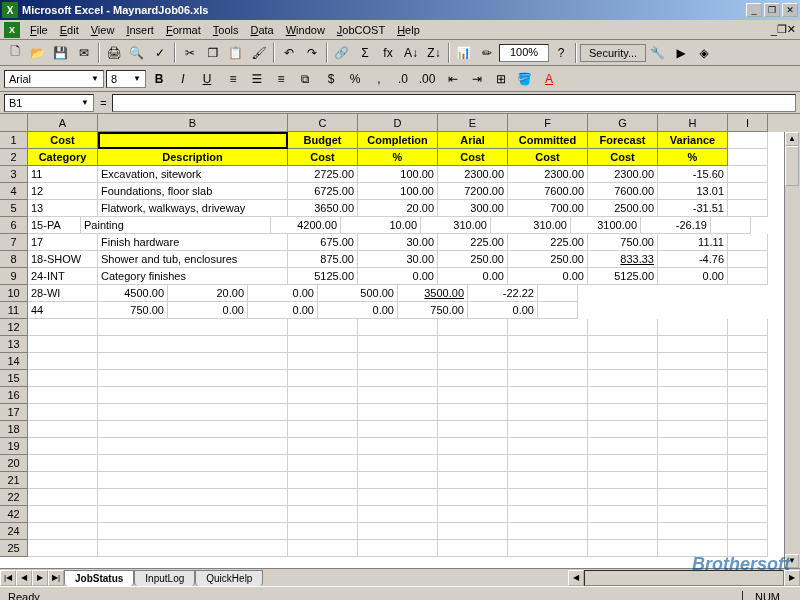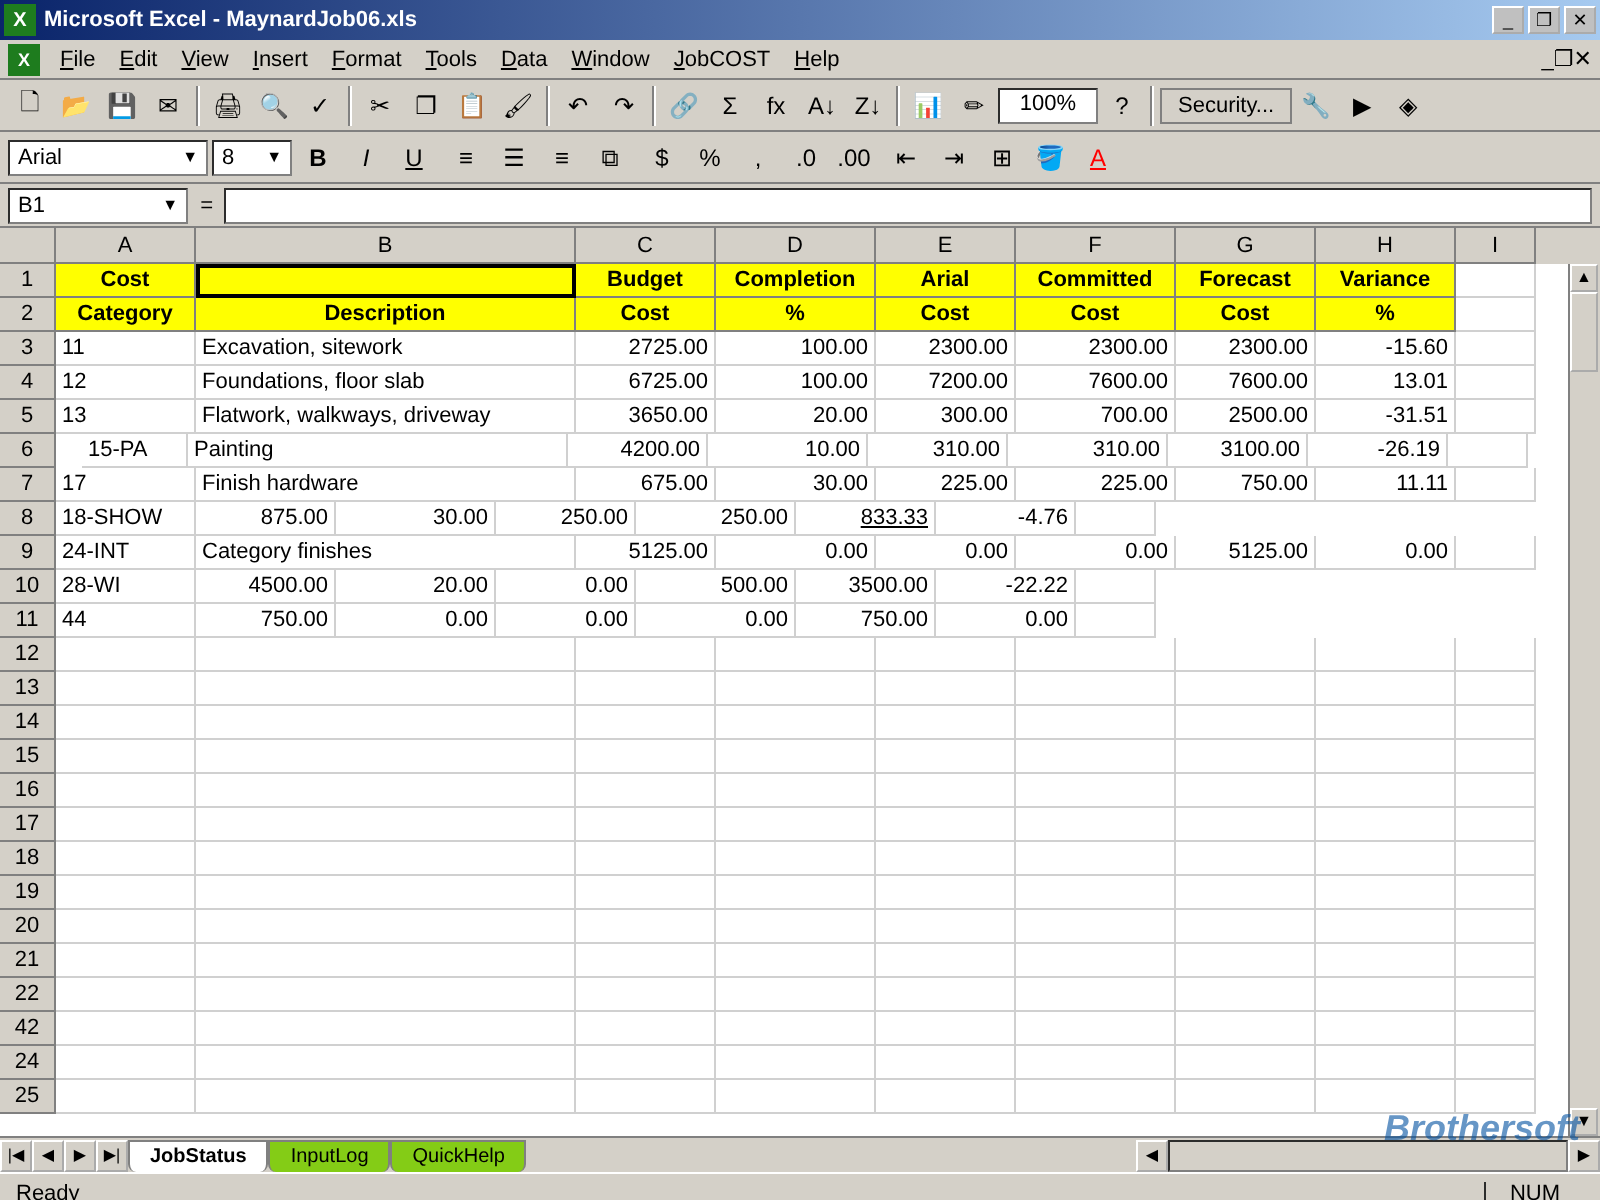--- a/index.html
+++ b/index.html
@@ -39,21 +39,21 @@
 .cell { height: 17px; border-right: 1px solid #d0d0d0; border-bottom: 1px solid #d0d0d0; padding: 0 3px; font-size: 11px; line-height: 16px; overflow: hidden; white-space: nowrap; }
 .cell.hdr { background: #ffff00; font-weight: bold; text-align: center; border-right: 1px solid #808080; border-bottom: 1px solid #808080; }
 .cell.num { text-align: right; }
 .cell.sel { border: 2px solid black; height: 17px; padding: 0 2px; line-height: 14px; }
 .vscroll { position: absolute; right: 0; top: 18px; bottom: 0; width: 16px; background: #d4d0c8; border-left: 1px solid #808080; }
 .vscroll .sb { width: 14px; height: 14px; background: #d4d0c8; border: 1px outset #fff; font-size: 8px; text-align: center; line-height: 12px; cursor: pointer; }
 .vscroll .thumb { width: 14px; height: 40px; background: #d4d0c8; border: 1px outset #fff; margin-top: 0; }
 .tabbar { background: #d4d0c8; height: 18px; display: flex; align-items: center; border-top: 1px solid #808080; }
 .tabbar .nb { width: 16px; height: 16px; background: #d4d0c8; border: 1px outset #fff; font-size: 8px; text-align: center; line-height: 14px; cursor: pointer; }
 .tabbar .tab { padding: 2px 10px; background: white; border: 1px solid #808080; border-bottom: none; font-size: 10px; cursor: pointer; border-radius: 0 0 4px 4px; }
-.tabbar .tab.inactive { background: #84cc16; }
+.tabbar .tab.inactive { background: #e5e5e5; }
 .tabbar .hscroll { flex: 1; display: flex; justify-content: flex-end; }
 .tabbar .hb { width: 16px; height: 16px; background: #d4d0c8; border: 1px outset #fff; font-size: 8px; text-align: center; line-height: 14px; cursor: pointer; }
 .statusbar { background: #d4d0c8; height: 20px; display: flex; align-items: center; padding: 0 8px; border-top: 1px solid #fff; font-size: 11px; }
 .statusbar .st { flex: 1; }
 .statusbar .ind { width: 50px; text-align: center; border-left: 1px inset #808080; padding: 0 8px; }
 .watermark { position: absolute; right: 10px; bottom: 25px; font-size: 18px; font-weight: bold; font-style: italic; color: rgba(0,80,160,0.6); }
 </style>
 </head>
 <body>
 
@@ -252,21 +252,21 @@
           <div class="cell" style="width: 190px;">Flatwork, walkways, driveway</div>
           <div class="cell num" style="width: 70px;">3650.00</div>
           <div class="cell num" style="width: 80px;">20.00</div>
           <div class="cell num" style="width: 70px;">300.00</div>
           <div class="cell num" style="width: 80px;">700.00</div>
           <div class="cell num" style="width: 70px;">2500.00</div>
           <div class="cell num" style="width: 70px;">-31.51</div>
           <div class="cell" style="width: 40px;"></div>
         </div>
         <div class="row">
-          <div class="cell" style="width: 53px; margin-left: 13px;">15-PA</div>
+          <div class="cell" style="width: 53px;">15-PA</div>
           <div class="cell" style="width: 190px;">Painting</div>
           <div class="cell num" style="width: 70px;">4200.00</div>
           <div class="cell num" style="width: 80px;">10.00</div>
           <div class="cell num" style="width: 70px;">310.00</div>
           <div class="cell num" style="width: 80px;">310.00</div>
           <div class="cell num" style="width: 70px;">3100.00</div>
           <div class="cell num" style="width: 70px;">-26.19</div>
           <div class="cell" style="width: 40px;"></div>
         </div>
         <div class="row">
@@ -275,20 +275,21 @@
           <div class="cell num" style="width: 70px;">675.00</div>
           <div class="cell num" style="width: 80px;">30.00</div>
           <div class="cell num" style="width: 70px;">225.00</div>
           <div class="cell num" style="width: 80px;">225.00</div>
           <div class="cell num" style="width: 70px;">750.00</div>
           <div class="cell num" style="width: 70px;">11.11</div>
           <div class="cell" style="width: 40px;"></div>
         </div>
         <div class="row">
           <div class="cell" style="width: 70px;">18-SHOW</div>
+          <div class="cell" style="width: 190px;">Shower and tub, enclosures</div>
           <div class="cell num" style="width: 70px;">875.00</div>
           <div class="cell num" style="width: 80px;">30.00</div>
           <div class="cell num" style="width: 70px;">250.00</div>
           <div class="cell num" style="width: 80px;">250.00</div>
           <div class="cell num" style="width: 70px; text-decoration: underline;">833.33</div>
           <div class="cell num" style="width: 70px;">-4.76</div>
           <div class="cell" style="width: 40px;"></div>
         </div>
         <div class="row">
           <div class="cell" style="width: 70px;">24-INT</div>
@@ -300,21 +301,21 @@
           <div class="cell num" style="width: 70px;">5125.00</div>
           <div class="cell num" style="width: 70px;">0.00</div>
           <div class="cell" style="width: 40px;"></div>
         </div>
         <div class="row">
           <div class="cell" style="width: 70px;">28-WI</div>
           <div class="cell num" style="width: 70px;">4500.00</div>
           <div class="cell num" style="width: 80px;">20.00</div>
           <div class="cell num" style="width: 70px;">0.00</div>
           <div class="cell num" style="width: 80px;">500.00</div>
-          <div class="cell num" style="width: 70px;">3500.00</div>
+          <div class="cell num" style="width: 70px; text-decoration: underline;">3500.00</div>
           <div class="cell num" style="width: 70px;">-22.22</div>
           <div class="cell" style="width: 40px;"></div>
         </div>
         <div class="row">
           <div class="cell" style="width: 70px;">44</div>
           <div class="cell num" style="width: 70px;">750.00</div>
           <div class="cell num" style="width: 80px;">0.00</div>
           <div class="cell num" style="width: 70px;">0.00</div>
           <div class="cell num" style="width: 80px;">0.00</div>
           <div class="cell num" style="width: 70px;">750.00</div>

